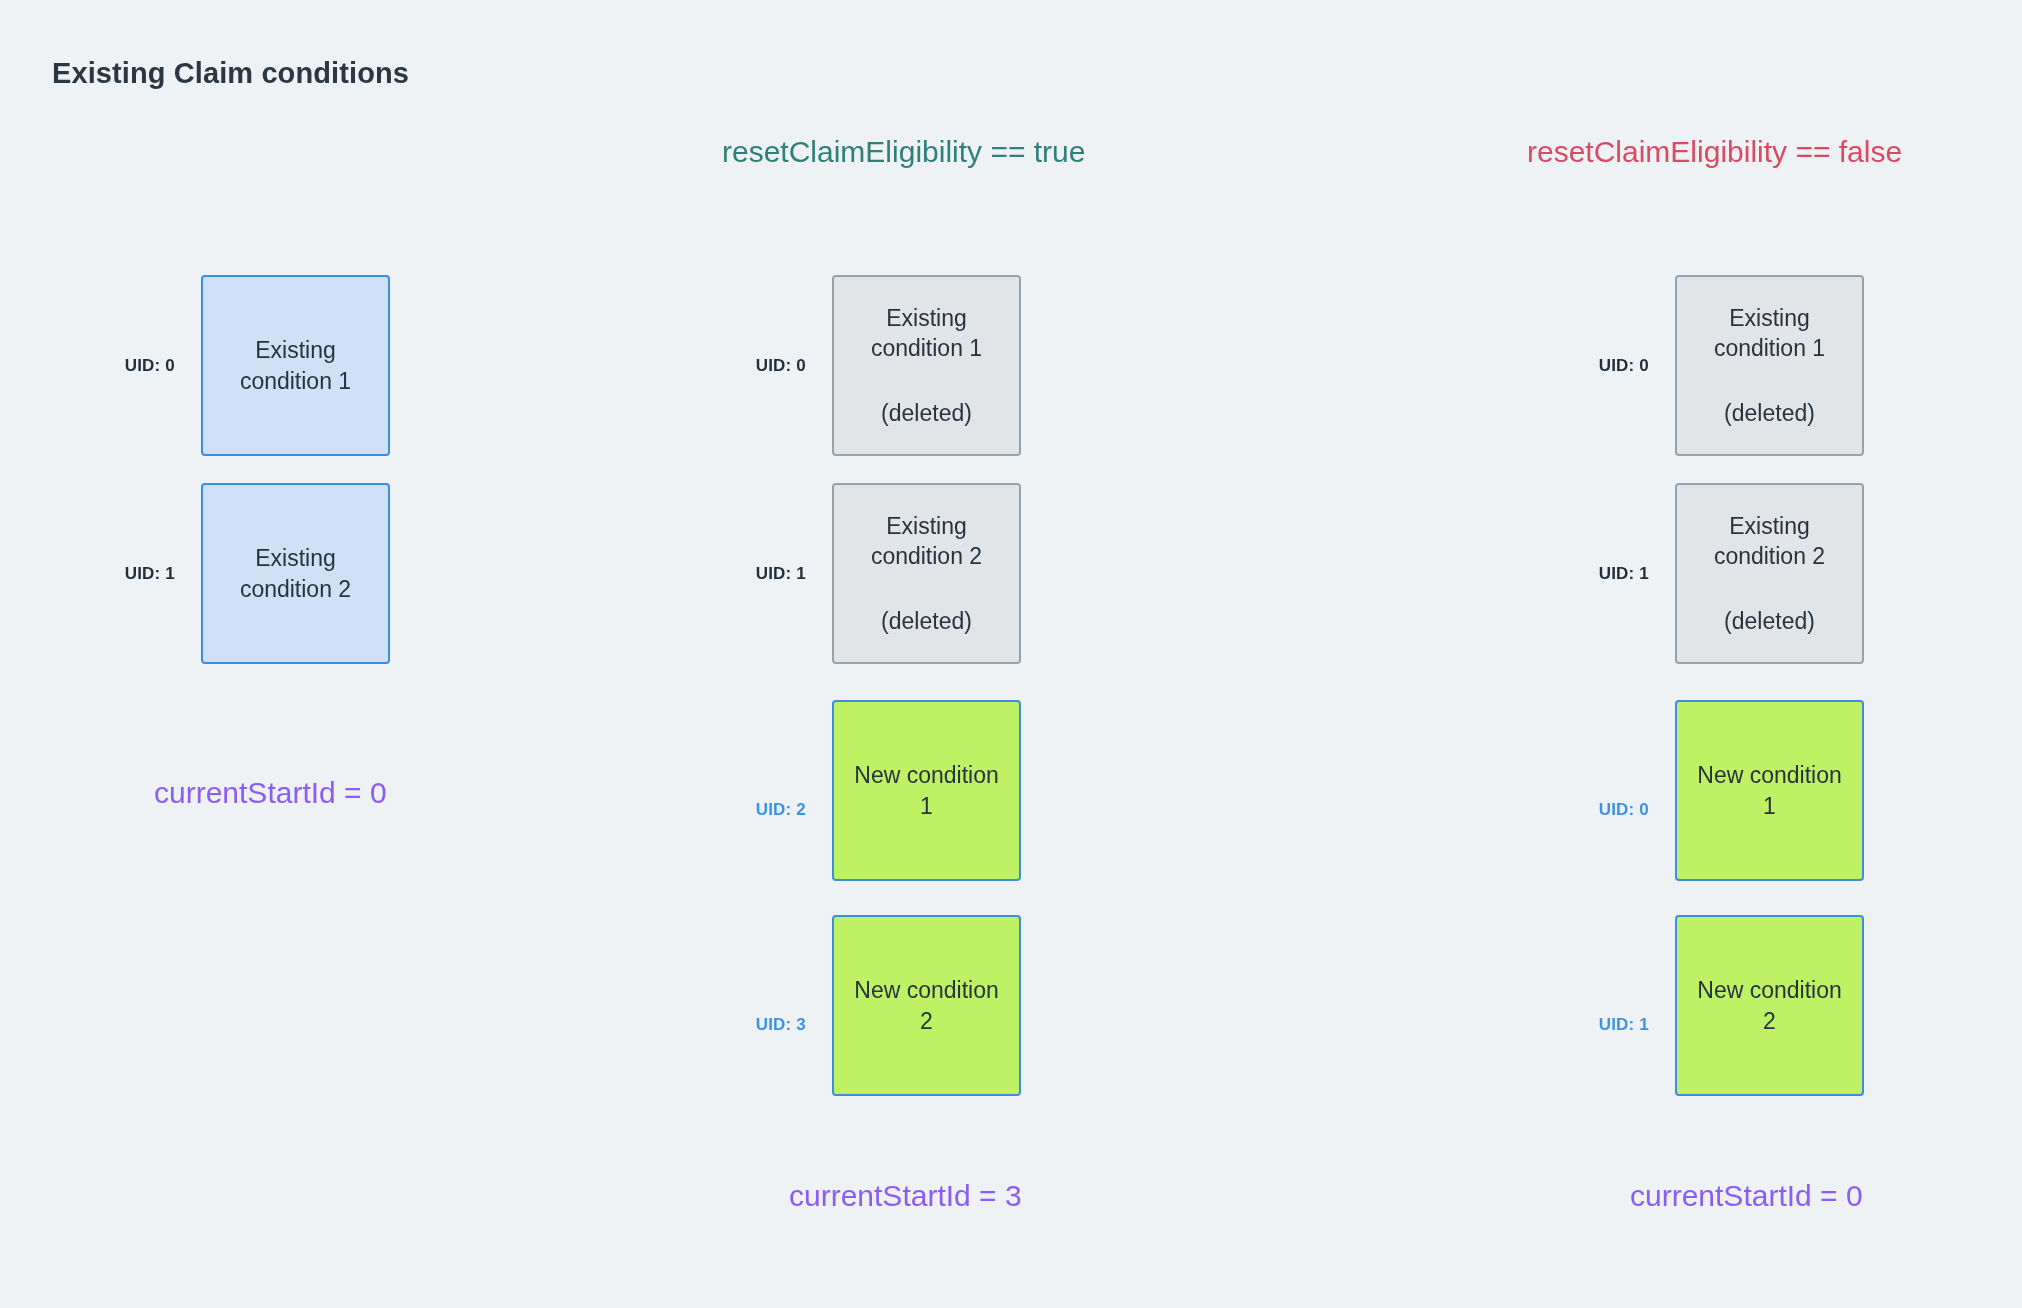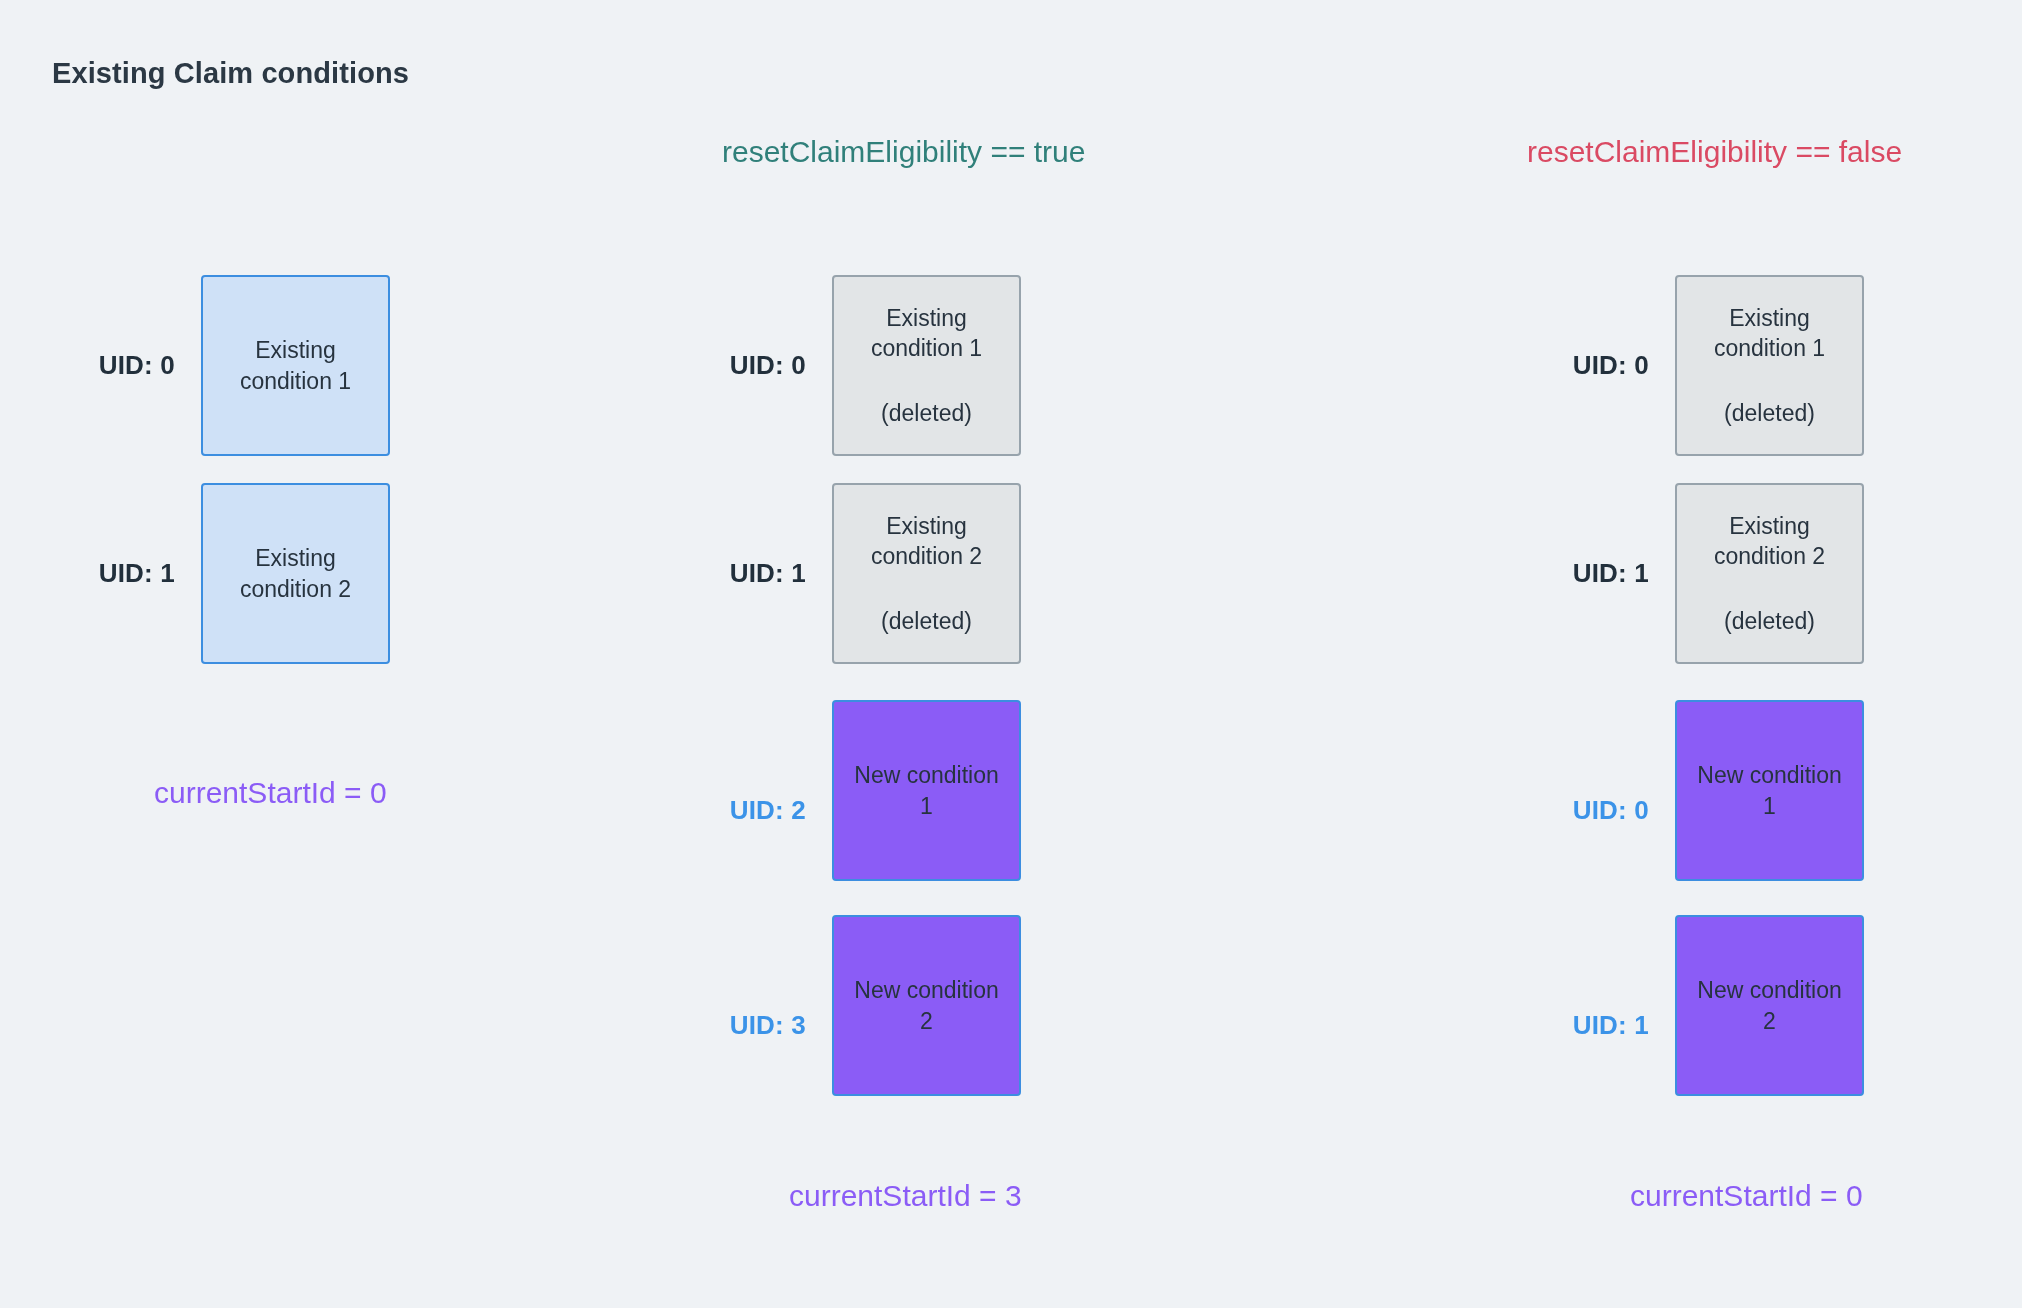--- a/index.html
+++ b/index.html
@@ -41,21 +41,21 @@
   #subtitle-true  { left: 722px;  top: 135px; color: #30807a; }
   #subtitle-false { left: 1508px; top: 135px; color: #da4a63; margin-left: 19px; }
 
   
   .row {
     position: absolute;
     display: flex;
     align-items: center;
   }
   .uid-label {
-    font-size: 26px;
+    font-size: 17px;
     font-weight: bold;
     white-space: nowrap;
     text-align: right;
     width: 120px;
     margin-right: 26px;
     letter-spacing: 0.2px;
   }
   .uid-label.dark  { color: #22303c; }
   .uid-label.blue  { color: #3b93e8; margin-top: 39px; }
 
@@ -76,21 +76,21 @@
   }
   .box.existing {
     background: #cfe1f7;
     border: 2px solid #3c8ee0;
   }
   .box.deleted {
     background: #e2e5e7;
     border: 2px solid #97a3ac;
   }
   .box.newcond {
-    background: #8b5cf6;
+    background: #bef264;
     border: 2px solid #3c8ee0;
   }
   .box-title { white-space: pre-line; }
   .box-note  { margin-top: 34px; }
 
   
   .r1 { top: 275px; }
   .r2 { top: 483px; }
   .r3 { top: 700px; }
   .r4 { top: 915px; }

